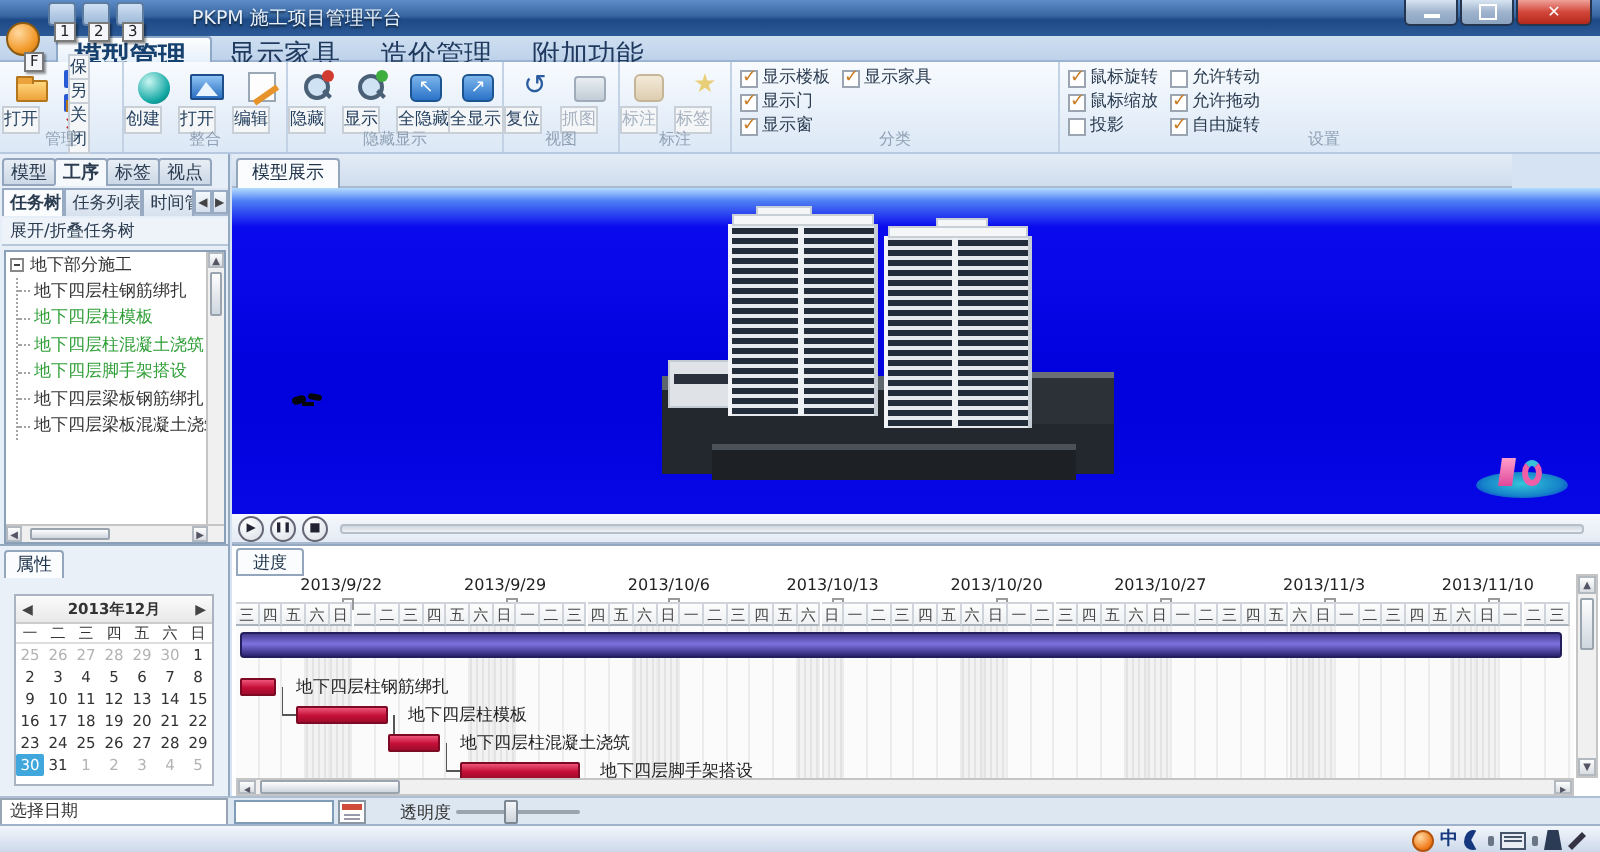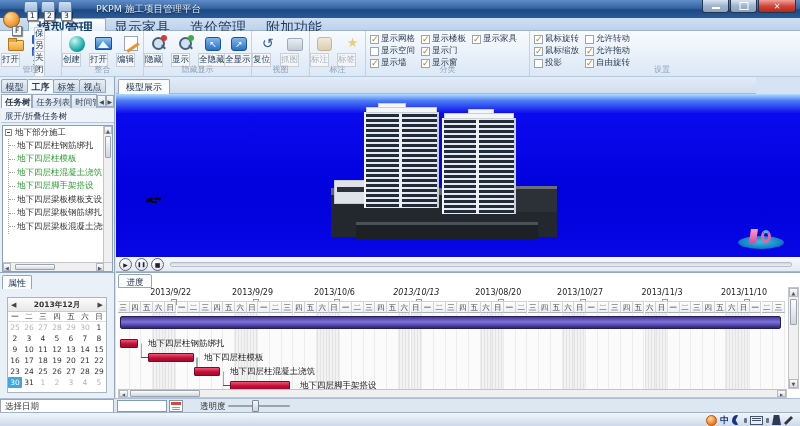--- a/index.html
+++ b/index.html
@@ -329,34 +329,20 @@
         <span class="cap">标签</span>
         </div>
       <div class="rlabel">标注</div>
     </div>
 
     <div class="rgroup" style="left:366px;width:164px;">
       <div class="check-cols">
           <div class="ckcol">
             <label class="ck">
               <span class="ckbox on"></span>
-              <span class="cklab">显示网格</span>
-            </label>
-            <label class="ck">
-              <span class="ckbox"></span>
-              <span class="cklab">显示空间</span>
-            </label>
-            <label class="ck">
-              <span class="ckbox on"></span>
-              <span class="cklab">显示墙</span>
-            </label>
-          </div>
-          <div class="ckcol">
-            <label class="ck">
-              <span class="ckbox on"></span>
               <span class="cklab">显示楼板</span>
             </label>
             <label class="ck">
               <span class="ckbox on"></span>
               <span class="cklab">显示门</span>
             </label>
             <label class="ck">
               <span class="ckbox on"></span>
               <span class="cklab">显示窗</span>
             </label>
@@ -431,23 +417,20 @@
             <span style="color: rgb(51, 51, 51);">地下四层柱钢筋绑扎</span>
           </div>
           <div class="tree-item">
             <span style="color: rgb(46, 158, 54);">地下四层柱模板</span>
           </div>
           <div class="tree-item">
             <span style="color: rgb(46, 158, 54);">地下四层柱混凝土浇筑</span>
           </div>
           <div class="tree-item">
             <span style="color: rgb(46, 158, 54);">地下四层脚手架搭设</span>
-          </div>
-          <div class="tree-item">
-            <span style="color: rgb(51, 51, 51);">地下四层梁板模板支设</span>
           </div>
           <div class="tree-item">
             <span style="color: rgb(51, 51, 51);">地下四层梁板钢筋绑扎</span>
           </div>
           <div class="tree-item">
             <span style="color: rgb(51, 51, 51);">地下四层梁板混凝土浇筑</span>
           </div>
         </div>
       <div class="tree-vscroll">
         <span class="scr-btn" style="left:0;top:0;width:8px;height:8px;font-size:5px;line-height:8px;">▲</span>
@@ -564,22 +547,22 @@
     </div>
   </div>
 
   <div class="gantt">
     <div class="gtab">进度</div>
     <div class="chart">
       <div id="gweeks">
           <div class="wlabel" style="left: 22.65px;">2013/9/22</div>
           <div class="wlabel" style="left: 104.55px;">2013/9/29</div>
           <div class="wlabel" style="left: 186.45px;">2013/10/6</div>
-          <div class="wlabel" style="left: 268.35px; font-style: italic;">2013/10/13</div>
-          <div class="wlabel" style="left: 350.25px;">2013/08/20</div>
+          <div class="wlabel" style="left: 268.35px;">2013/10/13</div>
+          <div class="wlabel" style="left: 350.25px;">2013/10/20</div>
           <div class="wlabel" style="left: 432.15px;">2013/10/27</div>
           <div class="wlabel" style="left: 514.05px;">2013/11/3</div>
           <div class="wlabel" style="left: 595.95px;">2013/11/10</div>
         </div>
       <div class="dayrow" id="gdays">
           <div class="daycell" style="left: 0px; width: 11.7px;">三</div>
           <div class="daycell" style="left: 11.7px; width: 11.7px;">四</div>
           <div class="daycell" style="left: 23.4px; width: 11.7px;">五</div>
           <div class="daycell" style="left: 35.1px; width: 11.7px;">六</div>
           <div class="daycell" style="left: 46.8px; width: 11.7px;">日</div>

